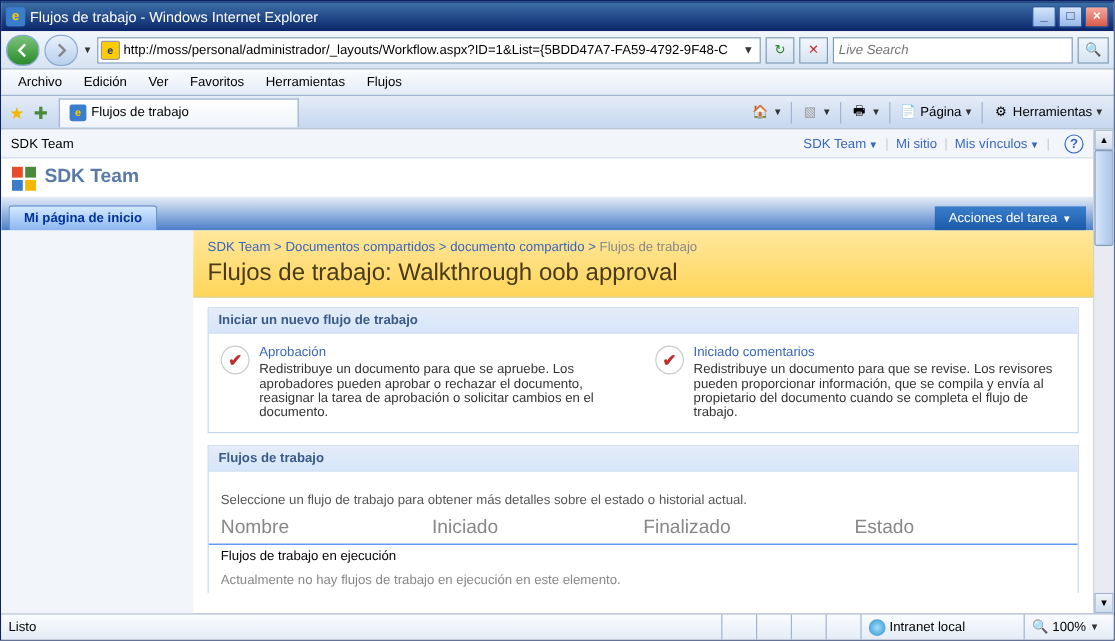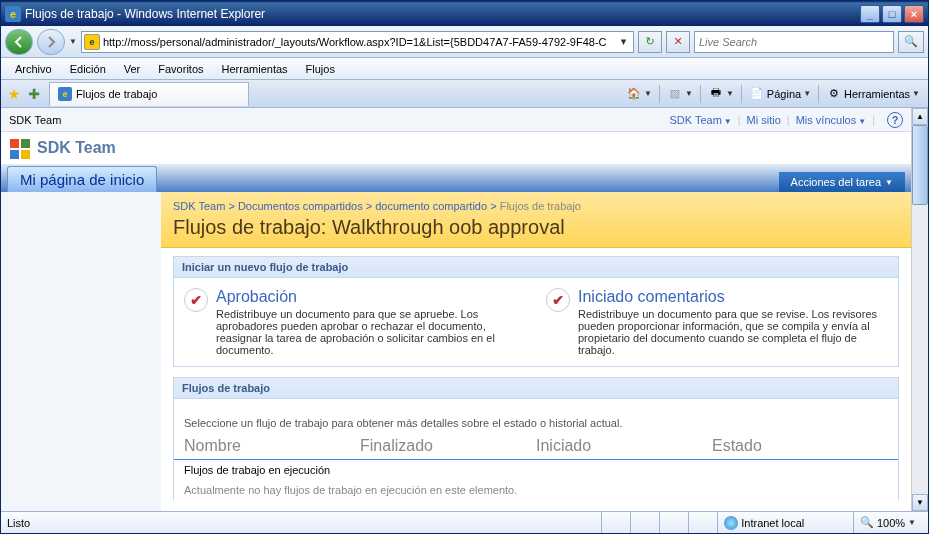--- a/index.html
+++ b/index.html
@@ -44,39 +44,39 @@
 .sp-top a { color:#3966bf; text-decoration:none; cursor:pointer; }
 .sp-top .spacer { flex:1; }
 .sp-top .sep { color:#ccc; margin:0 6px; }
 .sp-top .dd { font-size:8px; margin-left:2px; }
 .sp-top .help { width:16px; height:16px; border:1px solid #3966bf; border-radius:8px; display:flex; align-items:center; justify-content:center; color:#3966bf; font-weight:bold; cursor:pointer; margin-left:6px; }
 .sp-title { height:32px; display:flex; align-items:center; padding:0 8px; gap:6px; }
 .sp-logo { width:22px; height:20px; display:flex; }
 .sp-logo .sq { width:9px; height:9px; margin:1px; }
 .sp-title h1 { color:#5a7aa8; font-size:16px; font-weight:bold; }
 .sp-tabs { height:28px; background:linear-gradient(#e4ecf7,#4a7ec8); display:flex; align-items:flex-end; padding:0 6px; }
-.sp-tab { padding:4px 12px; background:linear-gradient(#d6eaff,#8ab6f0); border:1px solid #6a94c8; border-bottom:none; border-radius:3px 3px 0 0; color:#003399; font-weight:normal; cursor:pointer; font-size:15px; }
+.sp-tab { padding:4px 12px; background:linear-gradient(#d6eaff,#8ab6f0); border:1px solid #6a94c8; border-bottom:none; border-radius:3px 3px 0 0; color:#003399; font-weight:bold; cursor:pointer; font-size:11px; }
 .sp-actions { margin-left:auto; padding:4px 12px; background:linear-gradient(#3a7ecb,#1a5aa8); color:#fff; cursor:pointer; font-size:11px; display:flex; align-items:center; gap:4px; }
 .sp-body { display:flex; }
 .sp-left { width:160px; background:#f2f6fb; min-height:360px; }
 .sp-main { flex:1; }
 .sp-yellow { background:linear-gradient(#ffe79c,#ffd65a); padding:8px 12px; border-bottom:1px solid #e0c050; }
 .bc { font-size:11px; color:#3966bf; }
 .bc a { color:#3966bf; text-decoration:none; cursor:pointer; }
 .bc .cur { color:#888; }
 .sp-yellow h2 { color:#4a3a1a; font-size:20px; font-weight:normal; margin-top:4px; }
 .sp-pad { padding:8px 12px; }
 .intro { color:#555; font-size:11px; margin-bottom:8px; }
 .sp-sec { border:1px solid #c6d7ef; margin-bottom:10px; }
 .sp-sechdr { background:linear-gradient(#e4ecf7,#d6e6fb); padding:4px 8px; font-weight:bold; color:#3a5a8a; font-size:11px; border-bottom:1px solid #c6d7ef; }
 .sp-secbody { padding:10px; display:flex; gap:20px; }
 .wf-item { display:flex; gap:8px; flex:1; }
 .wf-icon { width:24px; height:24px; border:1px solid #ccc; border-radius:12px; display:flex; align-items:center; justify-content:center; background:#fff; flex-shrink:0; }
 .wf-icon .ck { color:#c03030; font-size:14px; font-weight:bold; }
-.wf-text a { color:#3966bf; text-decoration:none; font-size:16px; cursor:pointer; }
+.wf-text a { color:#3966bf; text-decoration:none; font-size:11px; cursor:pointer; }
 .wf-text .desc { font-size:11px; color:#333; margin-top:2px; }
 .tbl-hint { padding:4px 10px; color:#555; font-size:11px;margin-top:14px; }
 .tbl-hdr { display:flex; padding:4px 10px; font-size:16px; color:#888; border-bottom:1px solid #3b82f6; }
 .tbl-hdr div { flex:1; }
 .tbl-sub { padding:4px 10px; font-weight:normal; font-size:11px; }
 .tbl-empty { padding:4px 10px; color:#888; font-size:11px; }
 .status { height:22px; background:linear-gradient(#fafcfe,#e4ecf7); border-top:1px solid #a0b5d3; display:flex; align-items:center; padding:0 6px; font-size:11px; }
 .status .spacer { flex:1; }
 .stcell { border-left:1px solid #a0b5d3; height:100%; padding:0 6px; display:flex; align-items:center; gap:3px;margin-left:16px; }
 .stcell.wide { min-width:120px; }
@@ -231,22 +231,22 @@
                     <div class="desc">Redistribuye un documento para que se revise. Los revisores pueden proporcionar información, que se compila y envía al propietario del documento cuando se completa el flujo de trabajo.</div>
                   </div>
                 </div>
               </div>
             </div>
             <div class="sp-sec" style="border-bottom:none;">
               <div class="sp-sechdr">Flujos de trabajo</div>
               <div class="tbl-hint">Seleccione un flujo de trabajo para obtener más detalles sobre el estado o historial actual.</div>
               <div class="tbl-hdr">
                 <div>Nombre</div>
+                <div>Iniciado</div>
                 <div>Finalizado</div>
-                <div>Iniciado</div>
                 <div>Estado</div>
               </div>
               <div class="tbl-sub">Flujos de trabajo en ejecución</div>
               <div class="tbl-empty">Actualmente no hay flujos de trabajo en ejecución en este elemento.</div>
             </div>
           </div>
         </div>
       </div>
     </div>
     <div class="vscroll">

